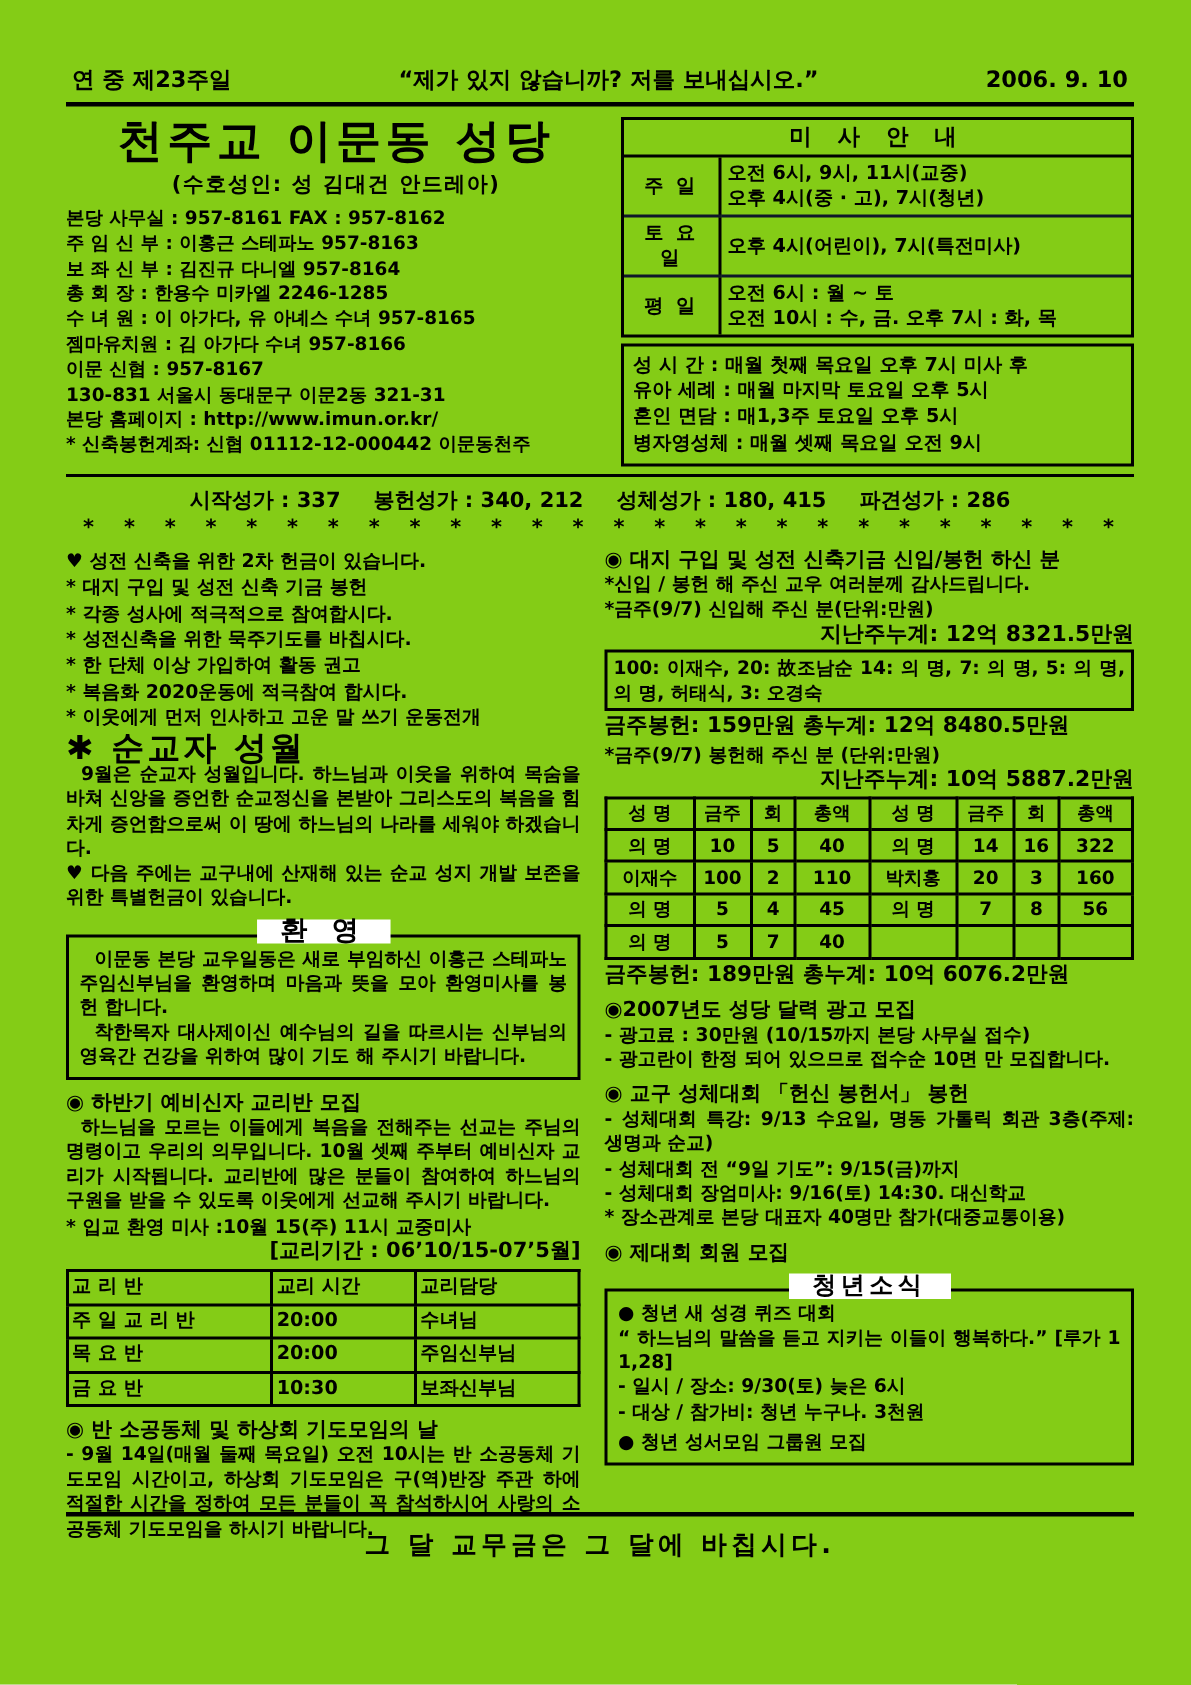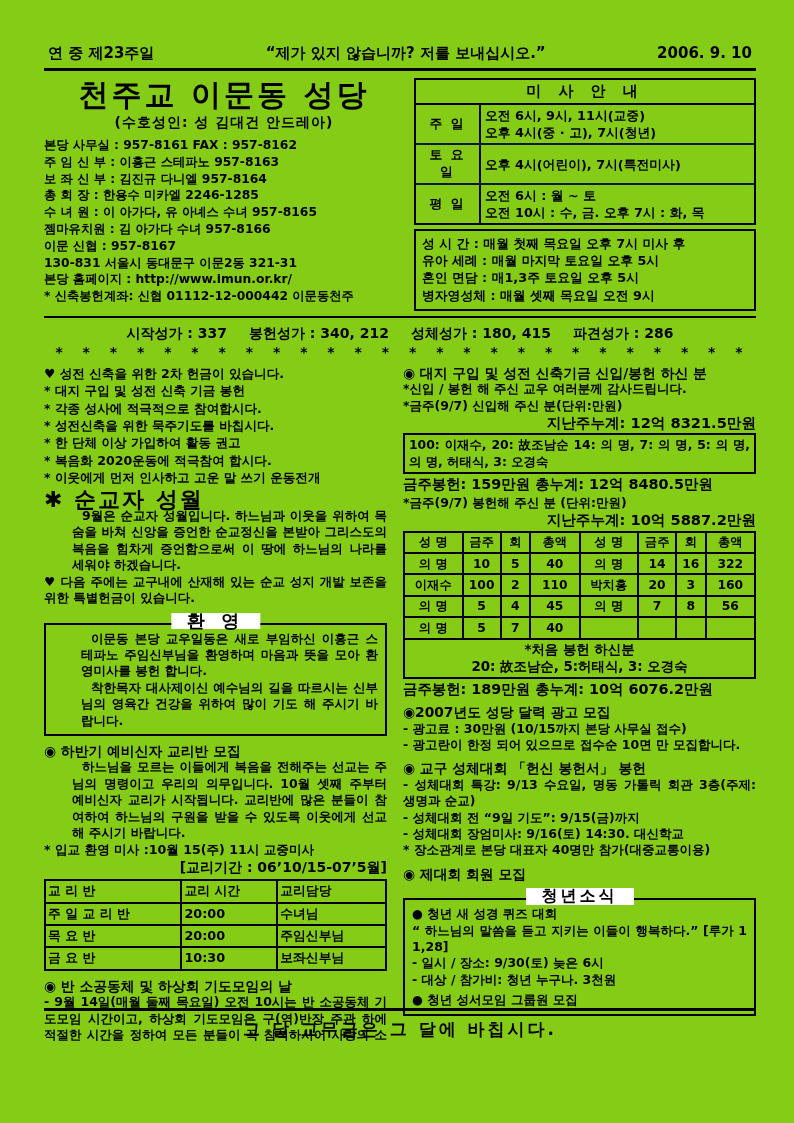--- a/index.html
+++ b/index.html
@@ -31,21 +31,21 @@
   .sacrament-box div { line-height:17.2px; white-space:nowrap; }
   
   .hymns { display:flex; justify-content:center; gap:22px; font-size:14px; margin-top:7px; }
   .asterisks { text-align:center; font-size:14px; letter-spacing:2px; word-spacing:11px; white-space:nowrap; overflow:hidden; margin-top:1px; }
   
   .columns { display:flex; gap:16px; margin-top:5px; height:676px; overflow:hidden; }
   .col { font-size:12.5px; line-height:16.4px; }
   .col-left { width:343px; }
   .col-right { width:353px; }
   .para { text-align:justify; word-break:break-all; }
-  .indent { text-indent:10px;margin-left:28px; }
+  .indent { text-indent:10px; }
   .notice { white-space:nowrap; font-size:12.6px; line-height:17.4px; }
   .sec-title { font-size:13.8px; margin-top:7px; white-space:nowrap; }
   .martyr-title { font-size:22px; margin-top:5px; letter-spacing:2px; }
   
   .titled-box { border:2px solid #000; position:relative; margin-top:16px; padding:6px 7px 5px; }
   .box-title { position:absolute; top:-12px; left:50%; transform:translateX(-50%); background:#fff; padding:0 16px; font-size:18px; letter-spacing:5px; white-space:nowrap; }
   
   table.cat-table { width:100%; border-collapse:collapse; margin-top:3px; font-size:12.8px; }
   table.cat-table td { border:2px solid #000; text-align:left; padding:2px 2px; }
   
@@ -250,26 +250,20 @@
         <tr>
           <td>의  명</td>
           <td>5</td>
           <td>7</td>
           <td>40</td>
           <td></td>
           <td></td>
           <td></td>
           <td></td>
         </tr>
-        <tr>
-          <td class="off-foot" colspan="8">
-            <div>*처음 봉헌 하신분</div>
-            <div>20: 故조남순,  5:허태식,  3: 오경숙</div>
-          </td>
-        </tr>
       </tbody>
         </table>
       <div class="r-total">금주봉헌: 189만원   총누계: 10억 6076.2만원</div>
 
       <div class="sec-title">◉2007년도 성당 달력 광고 모집</div>
       <div class="r-line">- 광고료 : 30만원 (10/15까지 본당 사무실 접수)</div>
       <div class="para">- 광고란이 한정 되어 있으므로 접수순 10면 만 모집합니다.</div>
 
       <div class="sec-title">◉ 교구 성체대회 「헌신 봉헌서」 봉헌</div>
       <div class="para">- 성체대회 특강: 9/13 수요일, 명동 가톨릭 회관 3층(주제: 생명과 순교)</div>

